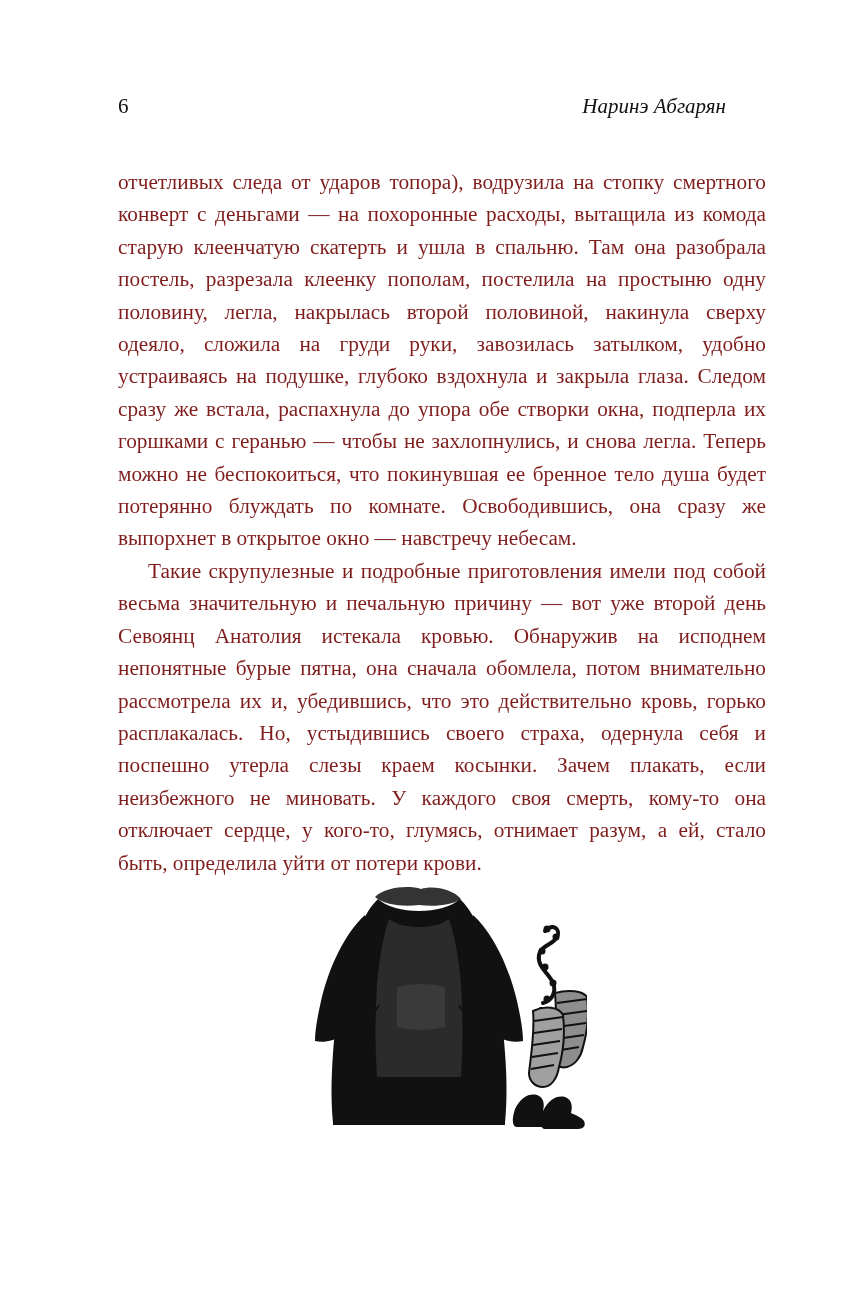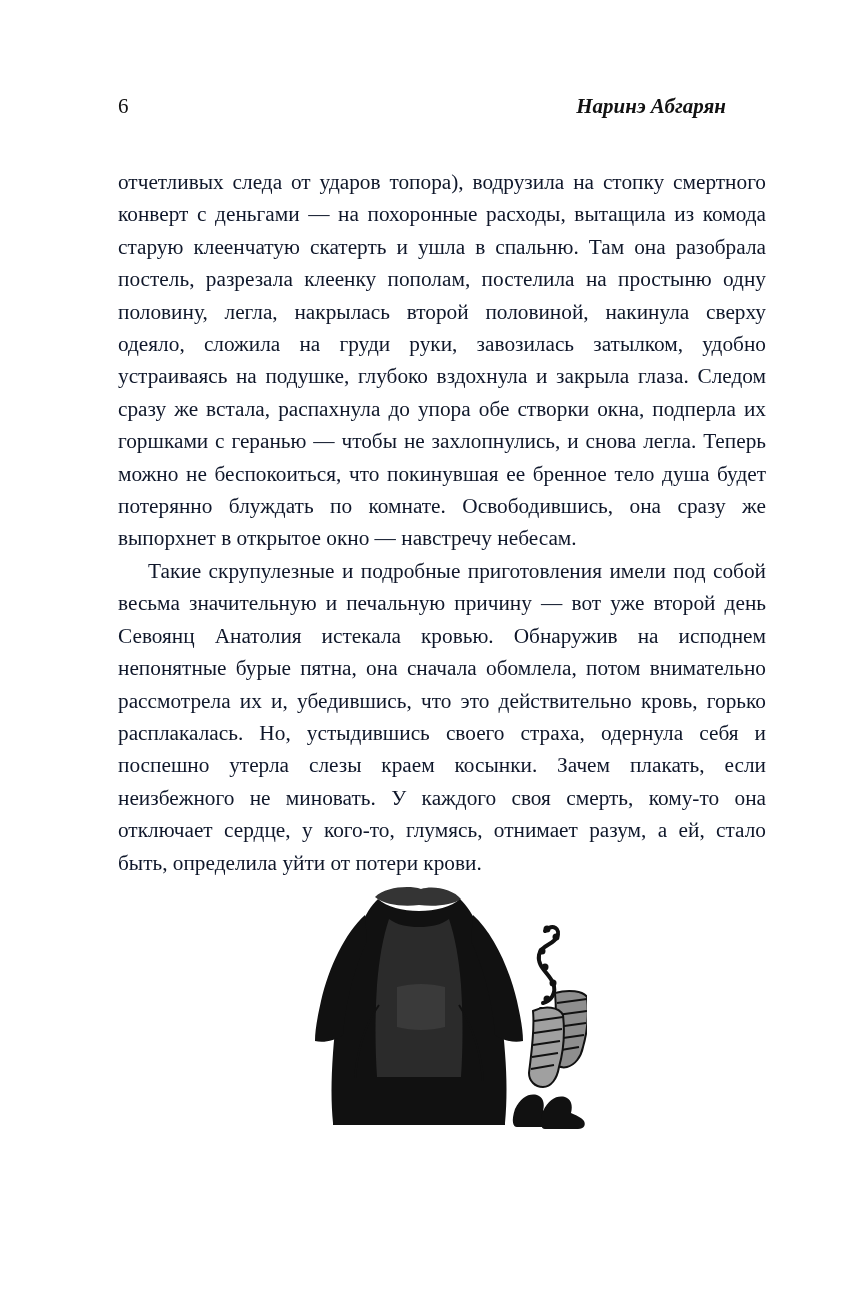--- a/index.html
+++ b/index.html
@@ -33,36 +33,35 @@
   .folio {
     font-size: 21px;
     line-height: 1;
     color: #111111;
   }
   .running-title {
     font-style: italic;
     font-size: 21px;
     line-height: 1;
     color: #111111;
-    font-weight: bold;
   }
   .body-text {
     position: absolute;
     top: 166px;
     left: 118px;
     width: 648px;
   }
   .body-text p {
     margin: 0;
     font-size: 21.3px;
     line-height: 32.4px;
     text-align: justify;
     text-justify: inter-word;
     hyphens: manual;
-    color: #0f172a;
+    color: #7f1d1d;
   }
   .body-text p.indent {
     text-indent: 30px;
   }
   .illustration {
     position: absolute;
     left: 0;
     right: 0;
     top: 860px;
     height: 320px;

